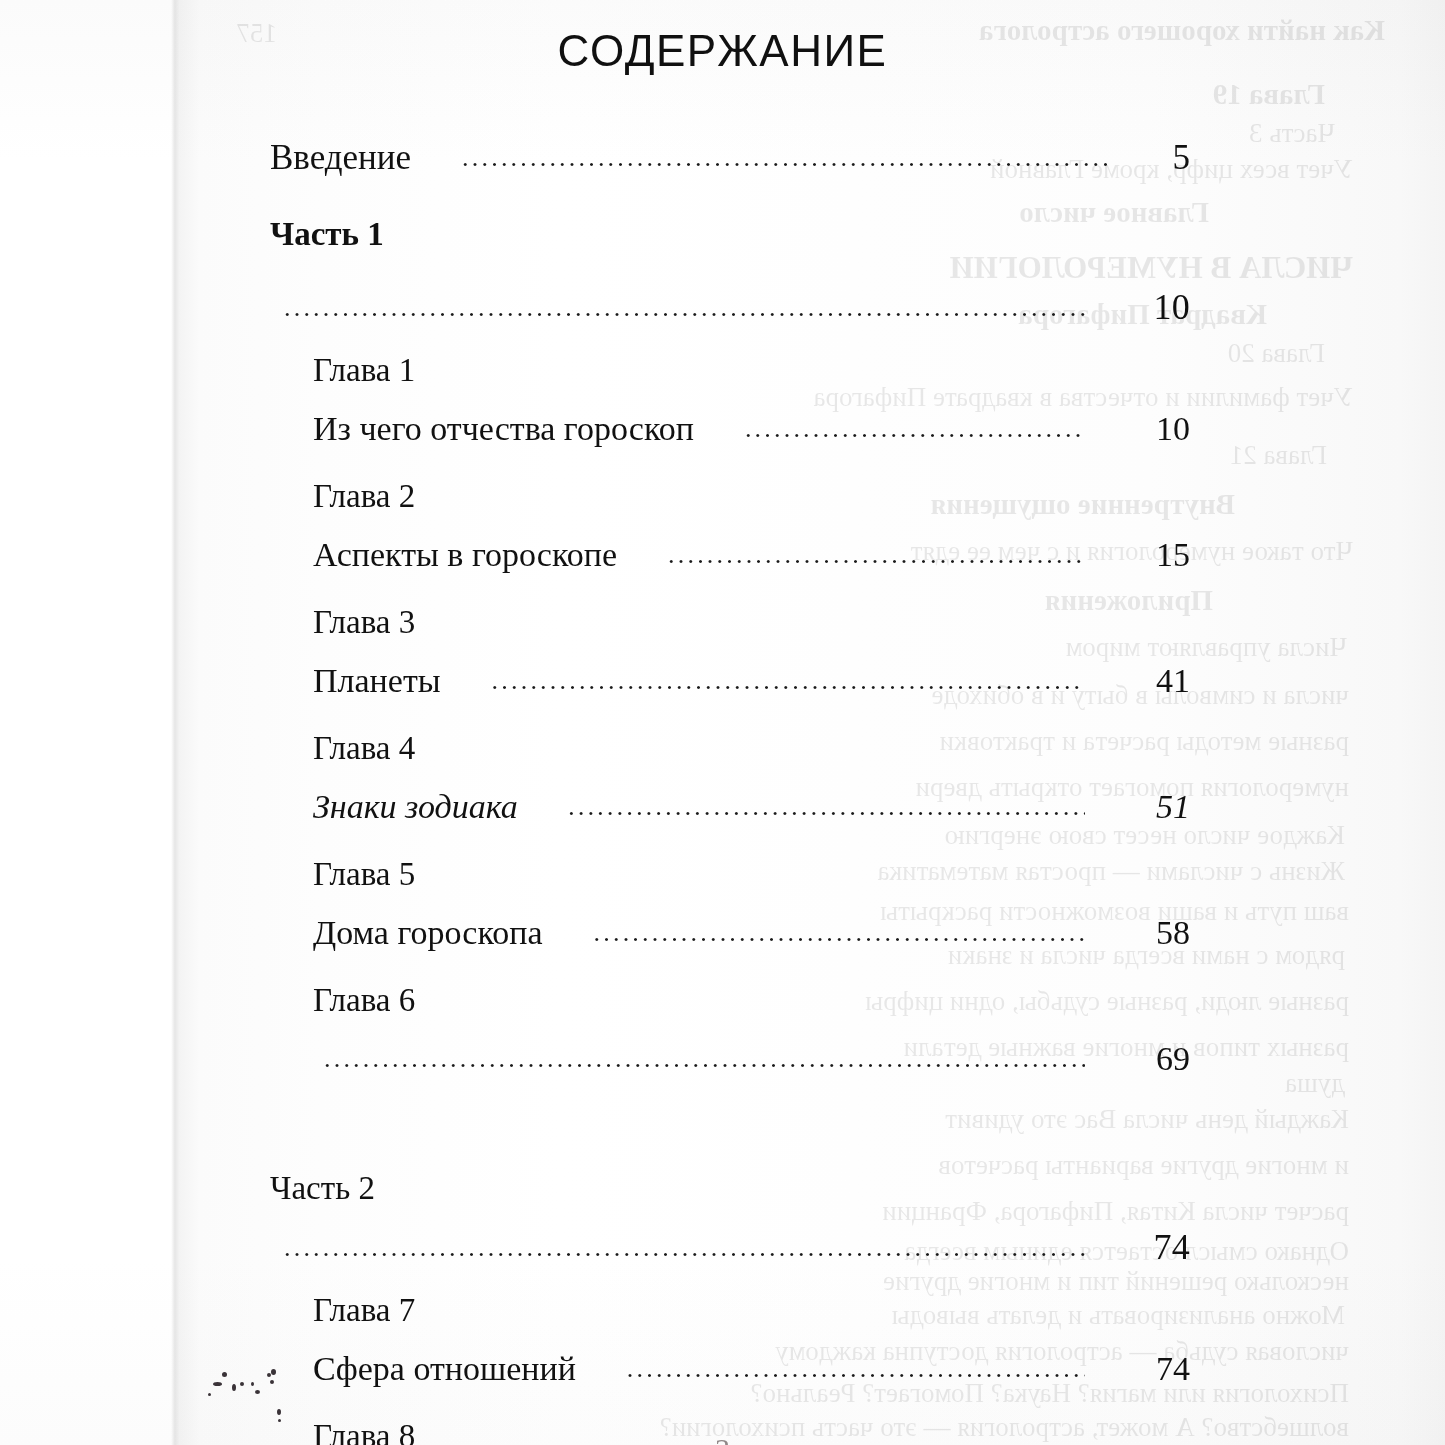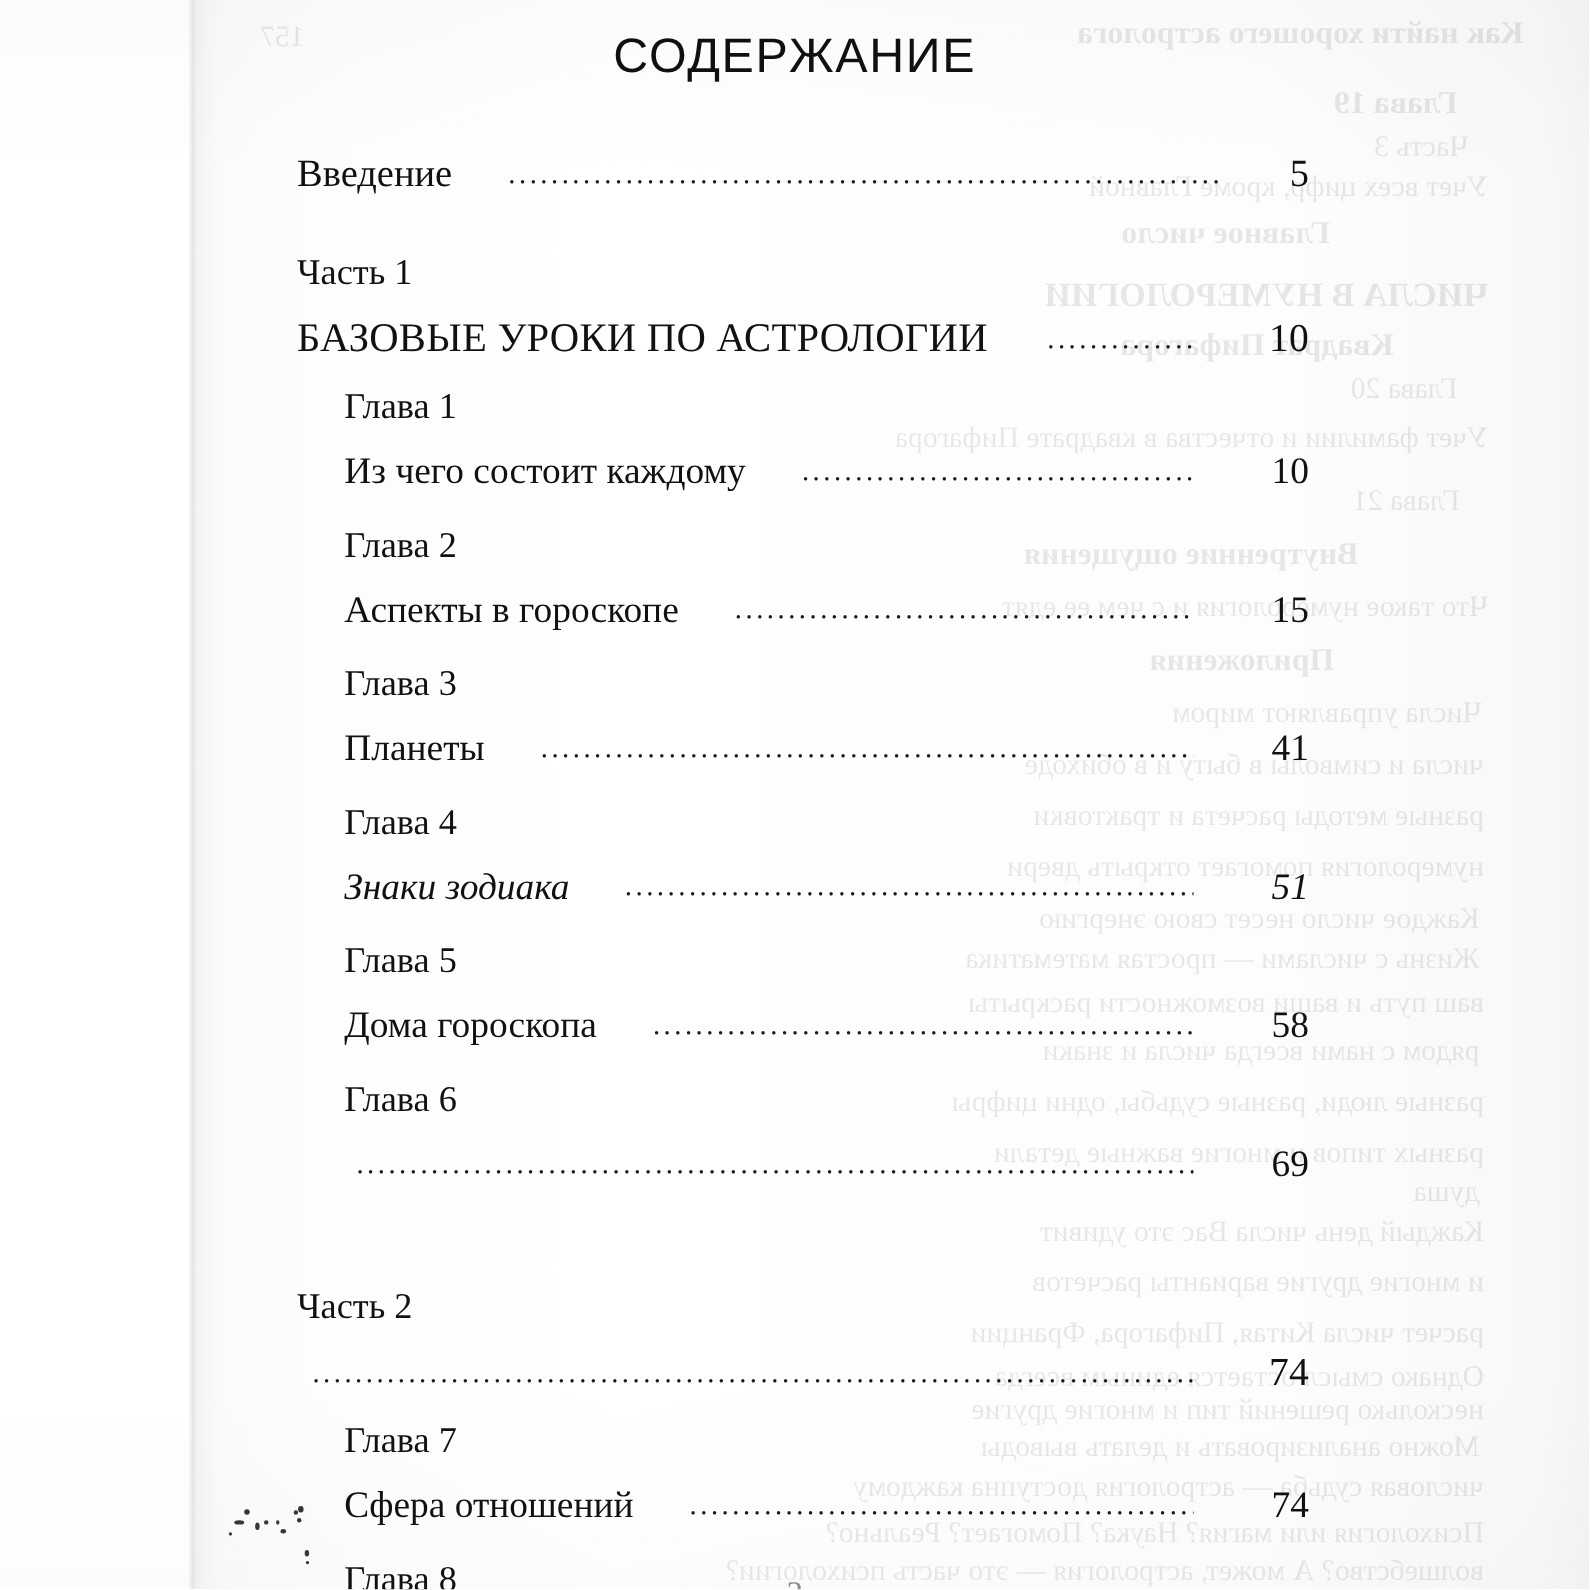--- a/index.html
+++ b/index.html
@@ -222,29 +222,28 @@
 
     <div id="toc-title">СОДЕРЖАНИЕ</div>
 
     <div class="entry lv-front" id="entry-front" style="top: 138px;">
       <span class="label">Введение</span>
       <span class="leader"></span>
       <span class="pageno">5</span>
     </div>
 
     <div id="toc-body">
-        <div class="partlabel" style="top: 230px;">Часть 1</div>
+        <div class="partlabel" style="top: 216px; font-weight: bold;">Часть 1</div>
         <div class="entry lv-part" style="top: 286px;">
-          <span class="label">БАЗОВЫЕ УРОКИ ПО АСТРОЛОГИИ</span>
           <span class="leader"></span>
           <span class="pageno">10</span>
         </div>
         <div class="chaplabel" style="top: 352px;">Глава 1</div>
         <div class="entry lv-chap" style="top: 410px;">
-          <span class="label">Из чего состоит каждому</span>
+          <span class="label">Из чего отчества гороскоп</span>
           <span class="leader"></span>
           <span class="pageno">10</span>
         </div>
         <div class="chaplabel" style="top: 478px;">Глава 2</div>
         <div class="entry lv-chap" style="top: 536px;">
           <span class="label">Аспекты в гороскопе</span>
           <span class="leader"></span>
           <span class="pageno">15</span>
         </div>
         <div class="chaplabel" style="top: 604px;">Глава 3</div>

